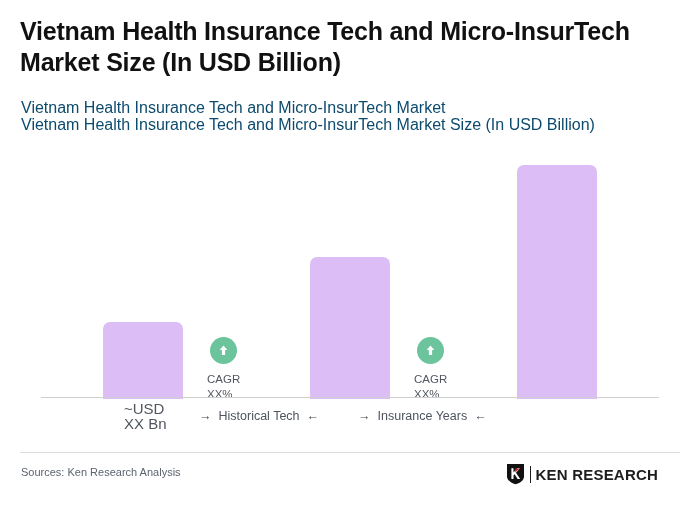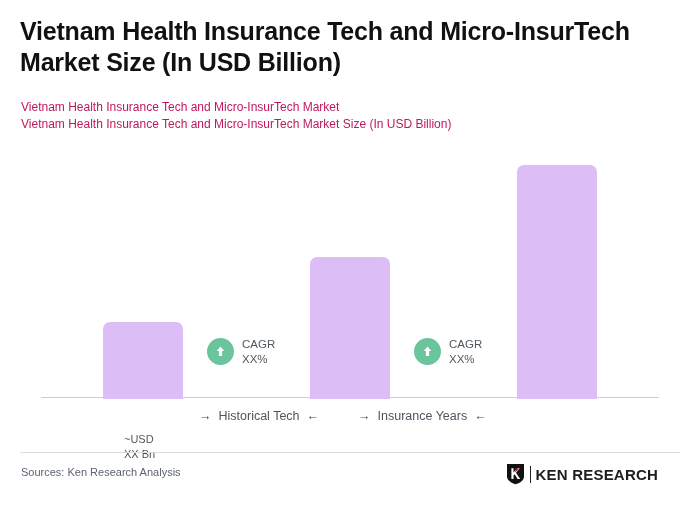--- a/index.html
+++ b/index.html
@@ -27,57 +27,57 @@
     color: #111111;
     letter-spacing: -0.2px;
   }
 
   
   #subtitle {
     position: absolute;
     left: 21px;
     top: 99px;
     width: 640px;
-    font-size: 12px;
+    font-size: 16px;
     line-height: 17px;
-    color: #be185d;
+    color: #0c4a6e;
   }
   #subtitle div { white-space: nowrap; }
 
   
   #plot {
     position: absolute;
     left: 0px;
     top: 120px;
     width: 700px;
     height: 280px;
   }
 
   .bar {
     position: absolute;
     background: #dcbdf5;
     border-radius: 7px 7px 0 0;
   }
 
   .bar-label {
     position: absolute;
-    font-size: 11px;
+    font-size: 15px;
     line-height: 14.5px;
     color: #50575f;
     text-align: left;
     white-space: nowrap;
-    margin-top: 30px;
   }
 
   
   .cagr {
     position: absolute;
     display: flex;
     align-items: center;
     gap: 8px;
+    flex-direction: column;
   }
   .cagr-circle {
     width: 27px;
     height: 27px;
     border-radius: 50%;
     background: #6bc49c;
     display: flex;
     align-items: center;
     justify-content: center;
     flex: 0 0 auto;

